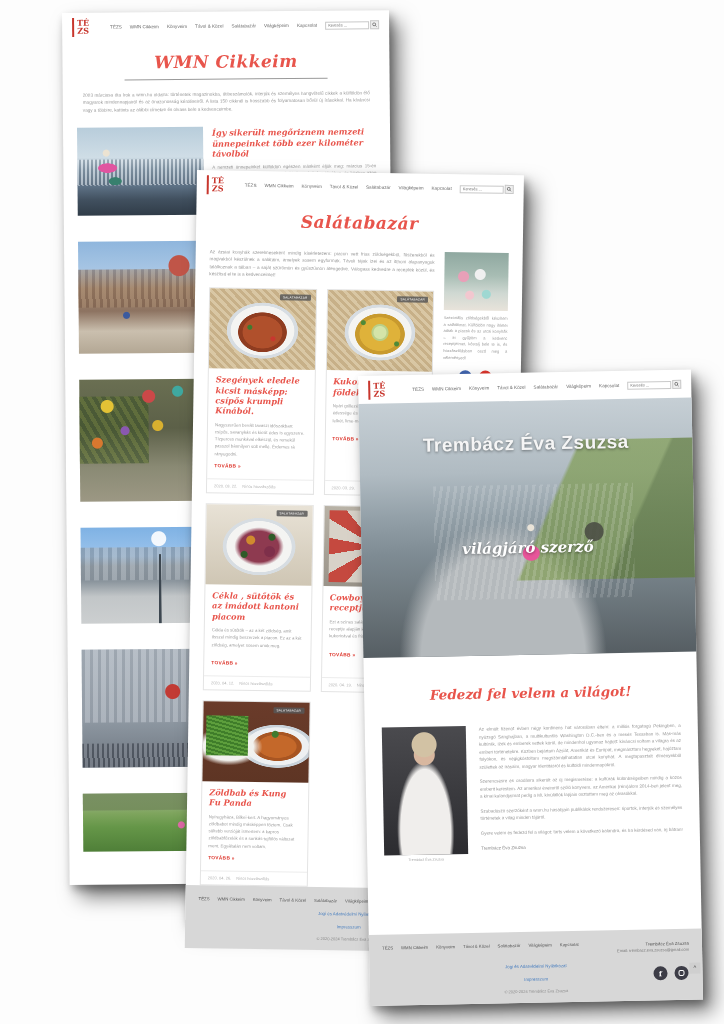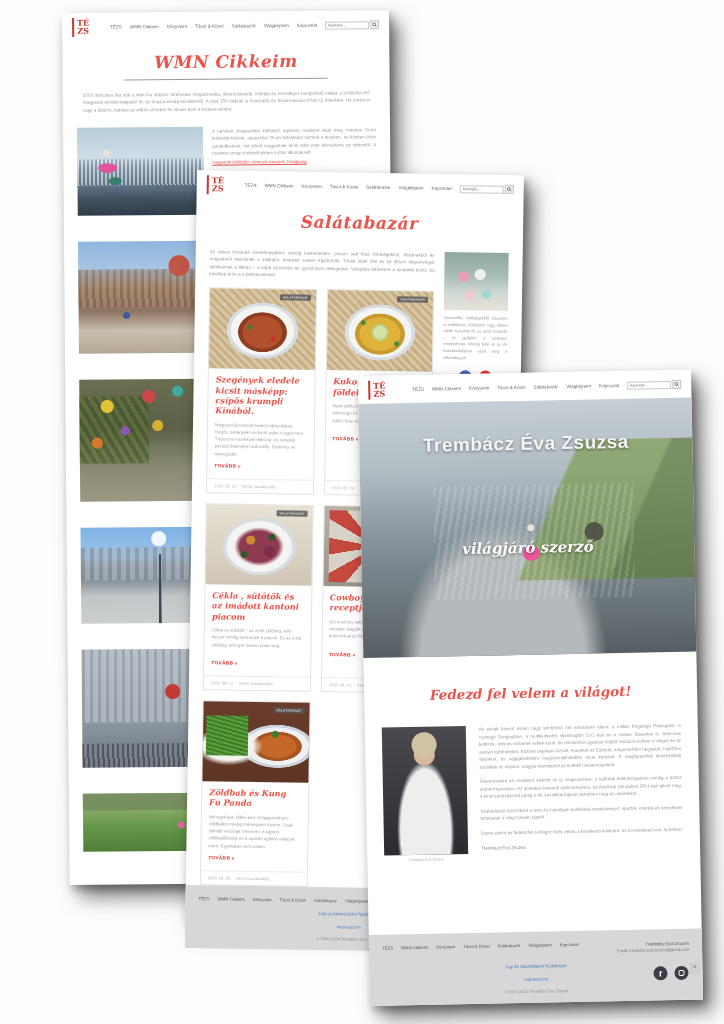--- a/index.html
+++ b/index.html
@@ -219,20 +219,21 @@
           </button>
       </div>
     </div>
     <div class="ptitle script">WMN Cikkeim</div>
     <div class="divider"></div>
     <div class="intro">2003 márciusa óta írok a wmn.hu oldalra: történetek magazinokba, útibeszámolók, interjúk és személyes hangvételű cikkek a külföldön élő magyarok mindennapjairól és az önazonosság kérdéseiről. A lista 150 cikknél is hosszabb és folyamatosan bővül új írásokkal. Ha kíváncsi vagy a többire, kattints az alábbi címekre és olvass bele a kedvenceimbe.</div>
 
     <div class="article">
       <div class="ph ph-hk" style="height:88px"></div>
       <div class="art-text">
+        <div class="art-title script">Így sikerült megőriznem nemzeti ünnepeinket több ezer kilométer távolból</div>
         <div class="art-exc">A nemzeti ünnepeinket külföldön egészen másként éljük meg: március 15-én kokárdát tűzünk, augusztus 20-án tűzijátékot nézünk a tévében, és közben azon gondolkodunk, mit jelent magyarnak lenni több ezer kilométerre az otthontól. A mostani ünnep történetünkben fontos állomás lett.</div>
         <div class="art-tags">magyarok külföldön, nemzeti ünnepek, Hongkong</div>
       </div>
     </div>
     <div class="article">
       <div class="ph ph-market" style="height:112px"></div>
       <div class="art-text"></div>
     </div>
     <div class="article">
       <div class="ph ph-lantern" style="height:122px"></div>

